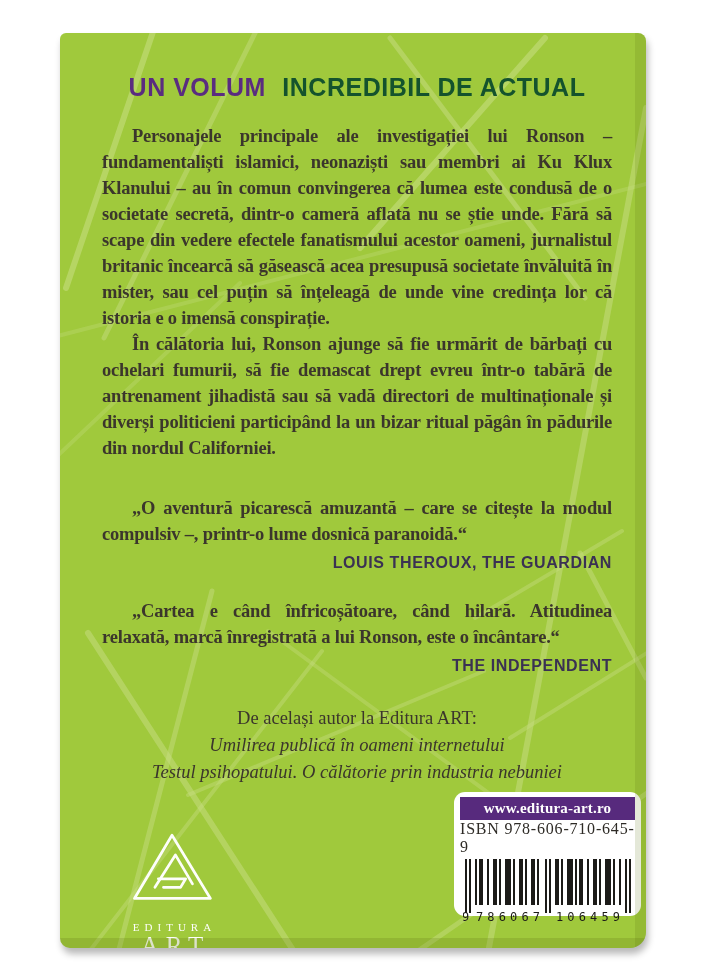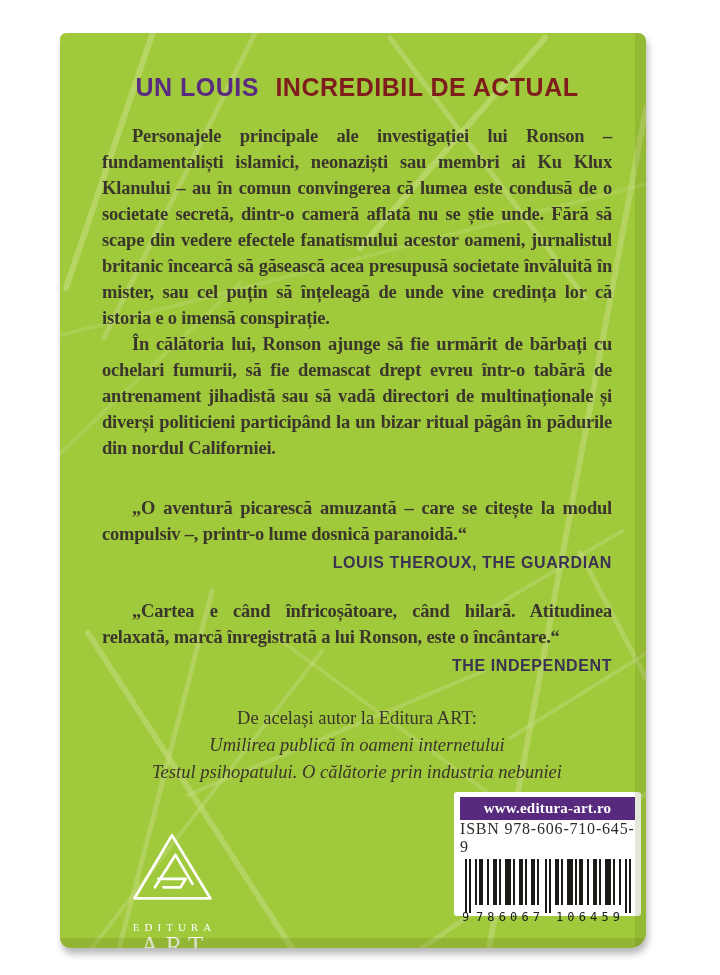--- a/index.html
+++ b/index.html
@@ -11,38 +11,38 @@
   .pattern{position:absolute;left:0;top:0;width:586px;height:915px;pointer-events:none;}
   .edge-right{position:absolute;top:0;right:0;width:11px;height:100%;
               background:rgba(88,110,14,.16);}
   .edge-bottom{position:absolute;left:0;bottom:0;width:100%;height:10px;
                background:rgba(88,110,14,.20);}
   .content{position:relative;padding:40px 34px 0 42px;color:#3b362c;}
   .title{margin:0 0 22px 0;text-align:center;color:#5a2c80;
          font-family:"Liberation Sans", sans-serif;font-size:25px;line-height:28px;
          letter-spacing:.5px;white-space:nowrap;}
   .title .t1{font-weight:600;margin-right:9px;}
-  .title .t2{font-weight:800;color:#7f1d1d;}
+  .title .t2{font-weight:800;color:#14532d;}
   .par{margin:0;font-size:18.5px;line-height:26px;text-align:justify;
        text-indent:30px;letter-spacing:-.2px;font-weight:bold;}
   .quote-block{margin-top:34px;}
   .quote-block + .quote-block{margin-top:26px;}
   .attr{margin-top:7px;text-align:right;color:#3a3153;
         font-family:"Liberation Sans", sans-serif;font-weight:700;
         font-size:16px;letter-spacing:.6px;}
   .same-author{margin-top:30px;text-align:center;font-size:18.5px;line-height:27px;}
   .sa-book{font-style:italic;}
   
   .logo{position:absolute;left:42px;top:798px;width:140px;text-align:center;color:#fdfefa;}
   .logo svg{display:block;margin:0 auto;}
   .logo-editura{margin-top:20px;font-size:11px;letter-spacing:5px;text-indent:5px;}
   .logo-art{font-size:25px;letter-spacing:7px;text-indent:7px;line-height:26px;}
   
   .barcode{position:absolute;left:394px;top:759px;width:187px;height:124px;
-           background:#ffffff;border-radius:3px;box-sizing:border-box;
+           background:#ffffff;border-radius:11px;box-sizing:border-box;
            padding:5px 6px 4px 6px;}
   .site-bar{background:#572a7d;color:#ffffff;height:23px;line-height:23px;
             text-align:center;font-weight:700;font-size:15px;letter-spacing:.2px;}
   .isbn{margin-top:0;text-align:left;color:#2e2b26;font-size:16px;letter-spacing:.8px;}
   .bars{display:block;margin:3px auto 0 auto;}
 </style>
 </head>
 <body>
 
 <div class="page">
@@ -64,21 +64,21 @@
         <path d="M28,600 L235,920" stroke-width="6" opacity=".5"></path>
         <path d="M152,558 L58,920" stroke-width="5" opacity=".45"></path>
         <path d="M262,618 L28,920" stroke-width="4" opacity=".4"></path>
         <path d="M128,762 L424,638" stroke-width="4" opacity=".4"></path>
         <path d="M208,598 L472,792" stroke-width="4" opacity=".35"></path>
       </g>
     </svg>
 
     <div class="content">
       <h1 class="title">
-        <span class="t1">UN LOUIS</span>
+        <span class="t1">UN VOLUM</span>
         <span class="t2">INCREDIBIL DE ACTUAL</span>
       </h1>
 
       <p class="par">Personajele principale ale investigației lui Ronson – fundamentaliști islamici, neonaziști sau membri ai Ku Klux Klanului – au în comun convingerea că lumea este condusă de o societate secretă, dintr-o cameră aflată nu se știe unde. Fără să scape din vedere efectele fanatismului acestor oameni, jurnalistul britanic încearcă să găsească acea presupusă societate învăluită în mister, sau cel puțin să înțeleagă de unde vine credința lor că istoria e o imensă conspirație.</p>
       <p class="par">În călătoria lui, Ronson ajunge să fie urmărit de bărbați cu ochelari fumurii, să fie demascat drept evreu într-o tabără de antrenament jihadistă sau să vadă directori de multinaționale și diverși politicieni participând la un bizar ritual păgân în pădurile din nordul Californiei.</p>
 
       <div class="quote-block">
         <p class="par">„O aventură picarescă amuzantă – care se citește la modul compulsiv –, printr-o lume dosnică paranoidă.“</p>
         <div class="attr">LOUIS THEROUX, THE GUARDIAN</div>
       </div>

